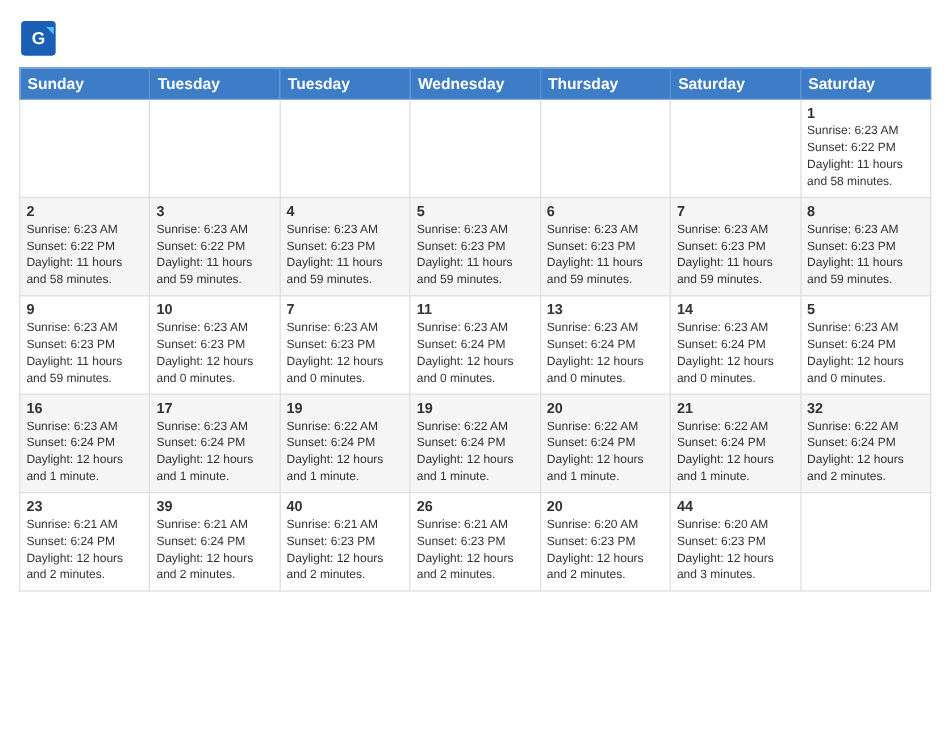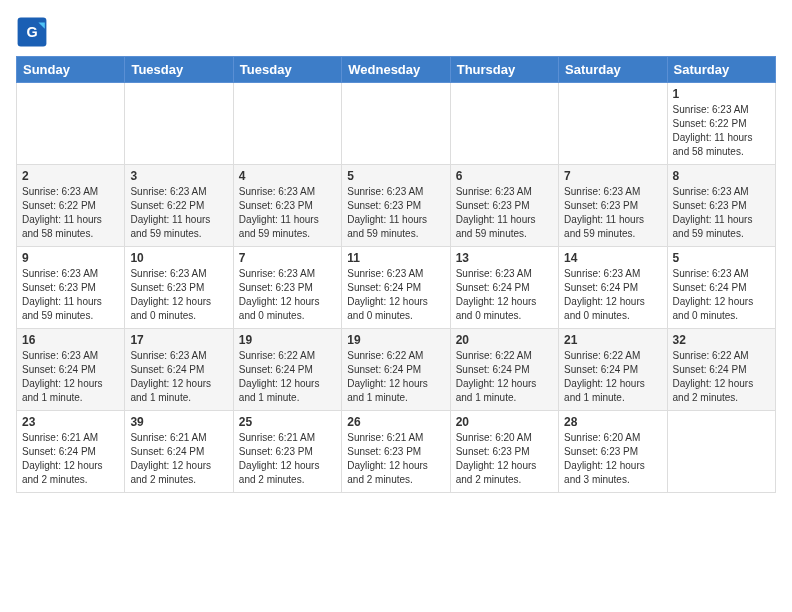--- a/index.html
+++ b/index.html
@@ -302,42 +302,42 @@
 and 2 minutes.</div>
         </td>
         <td>
           <span class="day-num">39</span>
           <div class="day-info" style="white-space: pre-line;">Sunrise: 6:21 AM
 Sunset: 6:24 PM
 Daylight: 12 hours
 and 2 minutes.</div>
         </td>
         <td>
-          <span class="day-num">25</span>
+          <span class="day-num">40</span>
           <div class="day-info" style="white-space: pre-line;">Sunrise: 6:21 AM
 Sunset: 6:23 PM
 Daylight: 12 hours
 and 2 minutes.</div>
         </td>
         <td>
           <span class="day-num">26</span>
           <div class="day-info" style="white-space: pre-line;">Sunrise: 6:21 AM
 Sunset: 6:23 PM
 Daylight: 12 hours
 and 2 minutes.</div>
         </td>
         <td>
           <span class="day-num">20</span>
           <div class="day-info" style="white-space: pre-line;">Sunrise: 6:20 AM
 Sunset: 6:23 PM
 Daylight: 12 hours
 and 2 minutes.</div>
         </td>
         <td>
-          <span class="day-num">28</span>
+          <span class="day-num">44</span>
           <div class="day-info" style="white-space: pre-line;">Sunrise: 6:20 AM
 Sunset: 6:23 PM
 Daylight: 12 hours
 and 3 minutes.</div>
         </td>
         <td class="empty-cell"></td>
       </tr>
     </tbody>
 </table>
 

